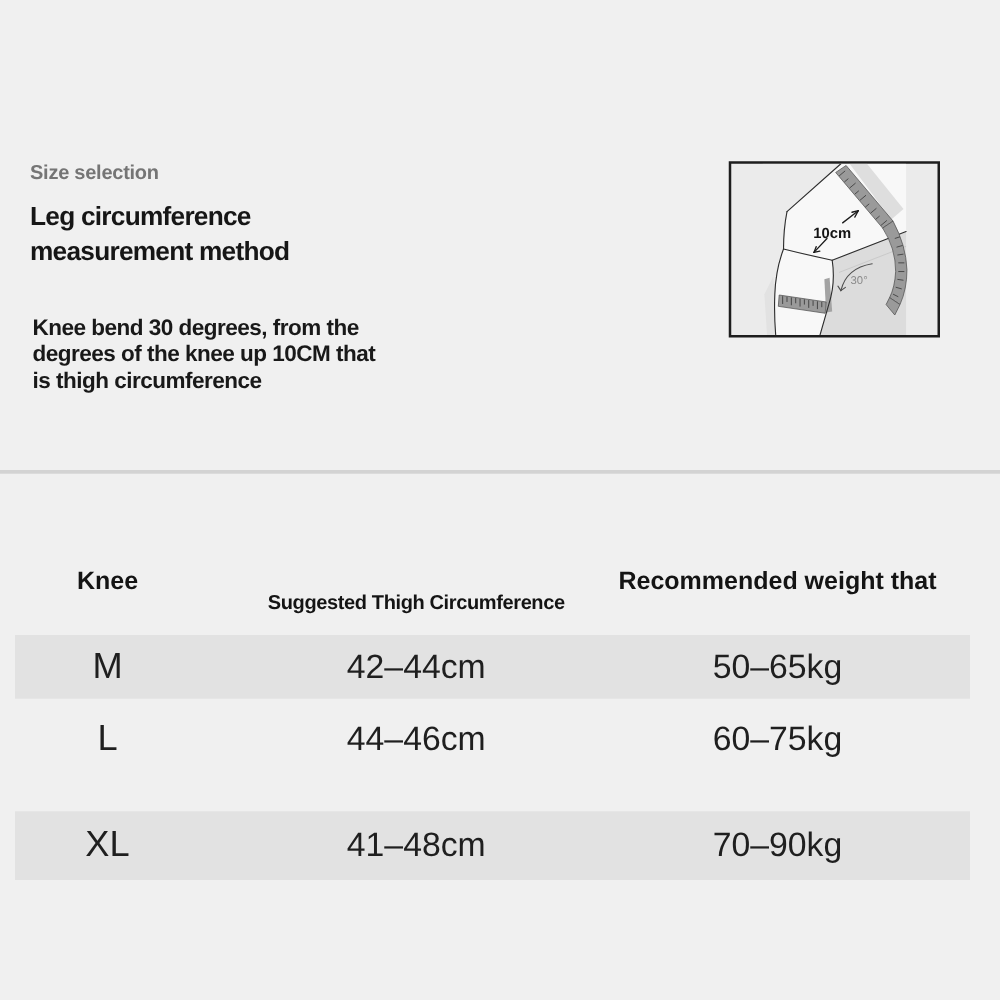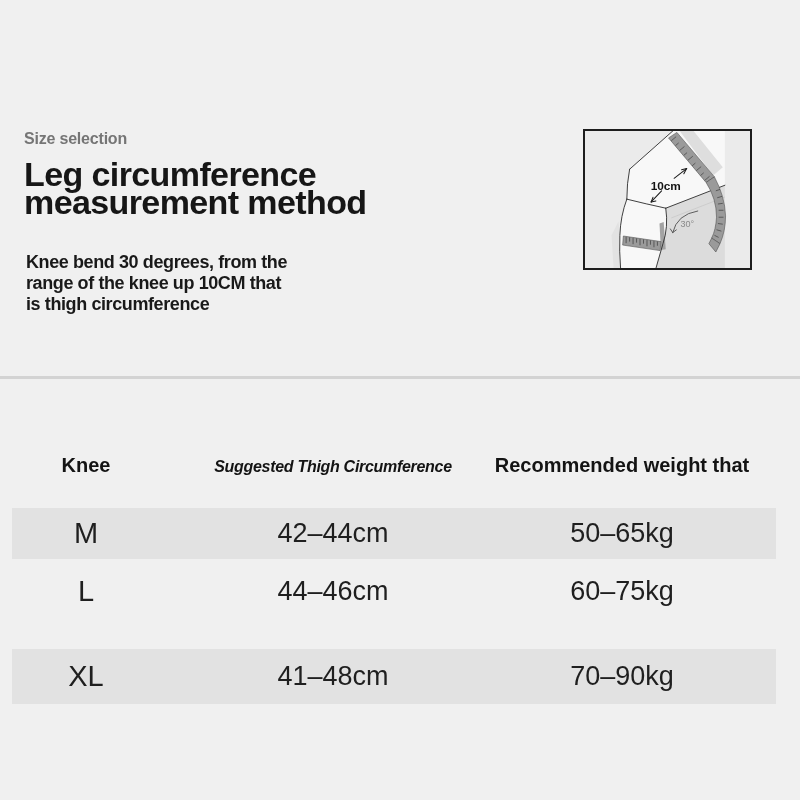--- a/index.html
+++ b/index.html
@@ -8,42 +8,42 @@
     background:#f0f0f0;
     font-family:"Liberation Sans","DejaVu Sans",sans-serif;
     border-radius:31px;
   }
   .eyebrow {
     position:absolute; left:24px; top:130px;
     font-size:16px; font-weight:bold; color:#757575; letter-spacing:-0.2px;
   }
   .title {
     position:absolute; left:24px; top:160px;
-    font-size:34px; line-height:28px; font-weight:bold; color:#161616;
+    font-size:21px; line-height:28px; font-weight:bold; color:#161616;
     letter-spacing:-0.6px;
   }
   .desc {
     position:absolute; left:26px; top:252px;
     font-size:18px; line-height:21px; font-weight:bold; color:#191919;
     letter-spacing:-0.4px;
   }
   .figure {
     position:absolute; left:583px; top:129px; width:169px; height:141px;
     border:2px solid #1d1d1d; box-sizing:border-box; background:#ebebeb;
   }
   .figure svg { display:block; width:100%; height:100%; }
   .divider {
     position:absolute; left:0; top:376px; width:800px; height:3px;
     background:#d3d3d3;
   }
   .th {
     position:absolute; font-weight:bold; color:#141414; text-align:center;
   }
   .th-size   { left:16px;  width:140px; top:454px; font-size:20px; }
-  .th-circ   { left:193px; width:280px; top:458px; font-size:16px; letter-spacing:-0.3px;font-style:italic; }
+  .th-circ   { left:193px; width:280px; top:474px; font-size:16px; letter-spacing:-0.3px; }
   .th-weight { left:472px; width:300px; top:454px; font-size:20px; }
   .trow { position:absolute; left:12px; width:764px; }
   .row-m  { top:508px; height:51px; background:#e2e2e2; }
   .row-l  { top:559px; height:64px; background:transparent; }
   .row-xl { top:623px; height:55px; background:#e2e2e2;margin-top:26px; }
   .td {
     position:absolute; top:0; height:100%;
     display:flex; align-items:center; justify-content:center;
     color:#1f1f1f; font-size:27px;
   }
@@ -58,21 +58,21 @@
 
   <div class="eyebrow">Size selection</div>
 
   <div class="title">
     <div>Leg circumference</div>
     <div>measurement method</div>
   </div>
 
   <div class="desc">
     <div>Knee bend 30 degrees, from the</div>
-    <div>range of the knee up 10CM that</div>
+    <div>degrees of the knee up 10CM that</div>
     <div>is thigh circumference</div>
   </div>
 
   <div class="figure">
     <svg viewBox="0 0 165 197">
 
       <rect x="0" y="0" width="165" height="197" fill="#ebebeb"></rect>
 
       <polygon points="90,0 165,0 165,78 80,111 24,98 28,55" fill="#f8f8f8"></polygon>
 

